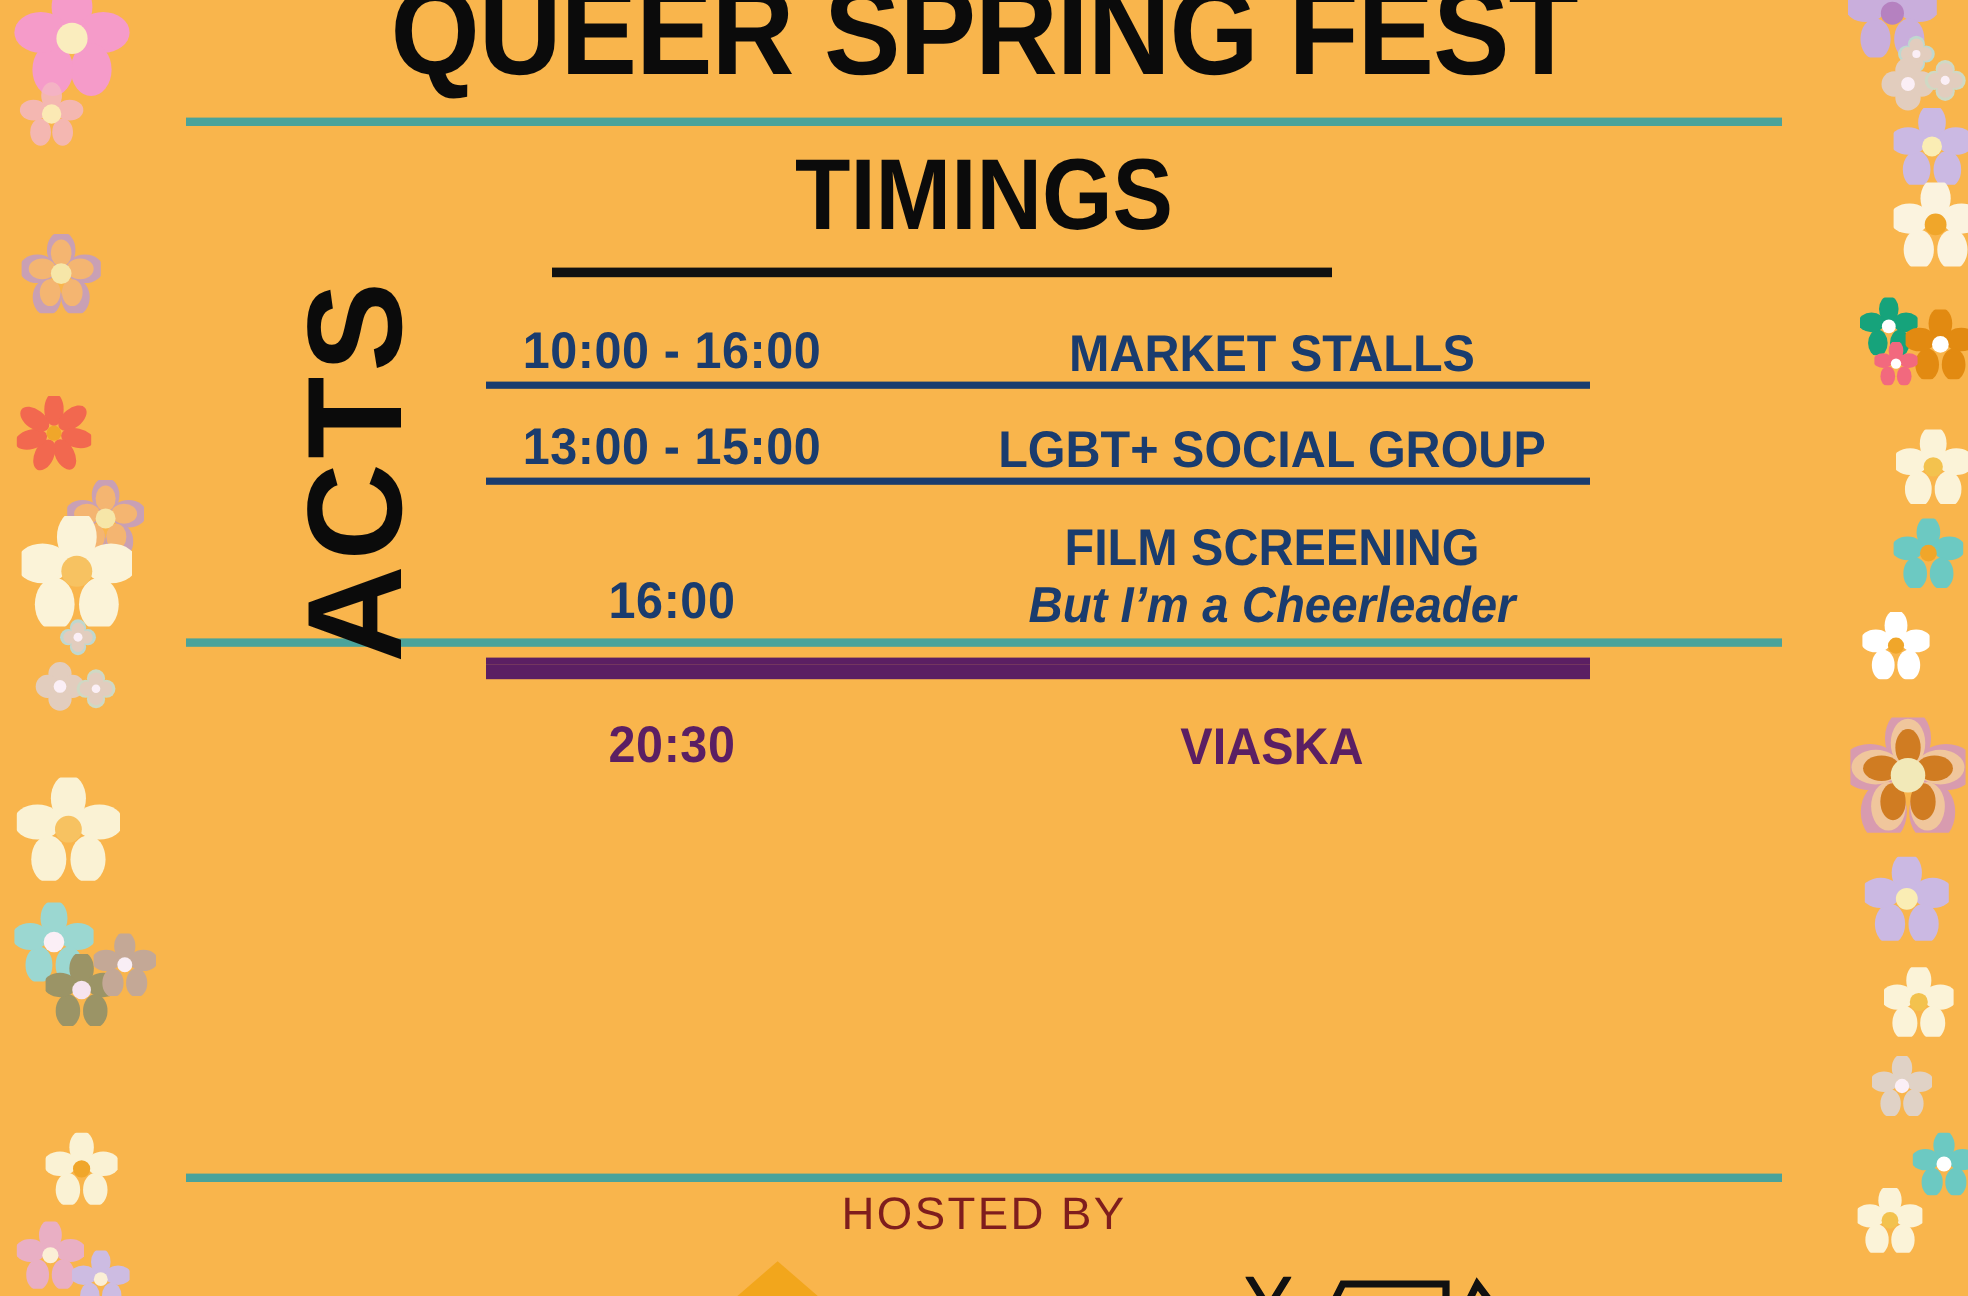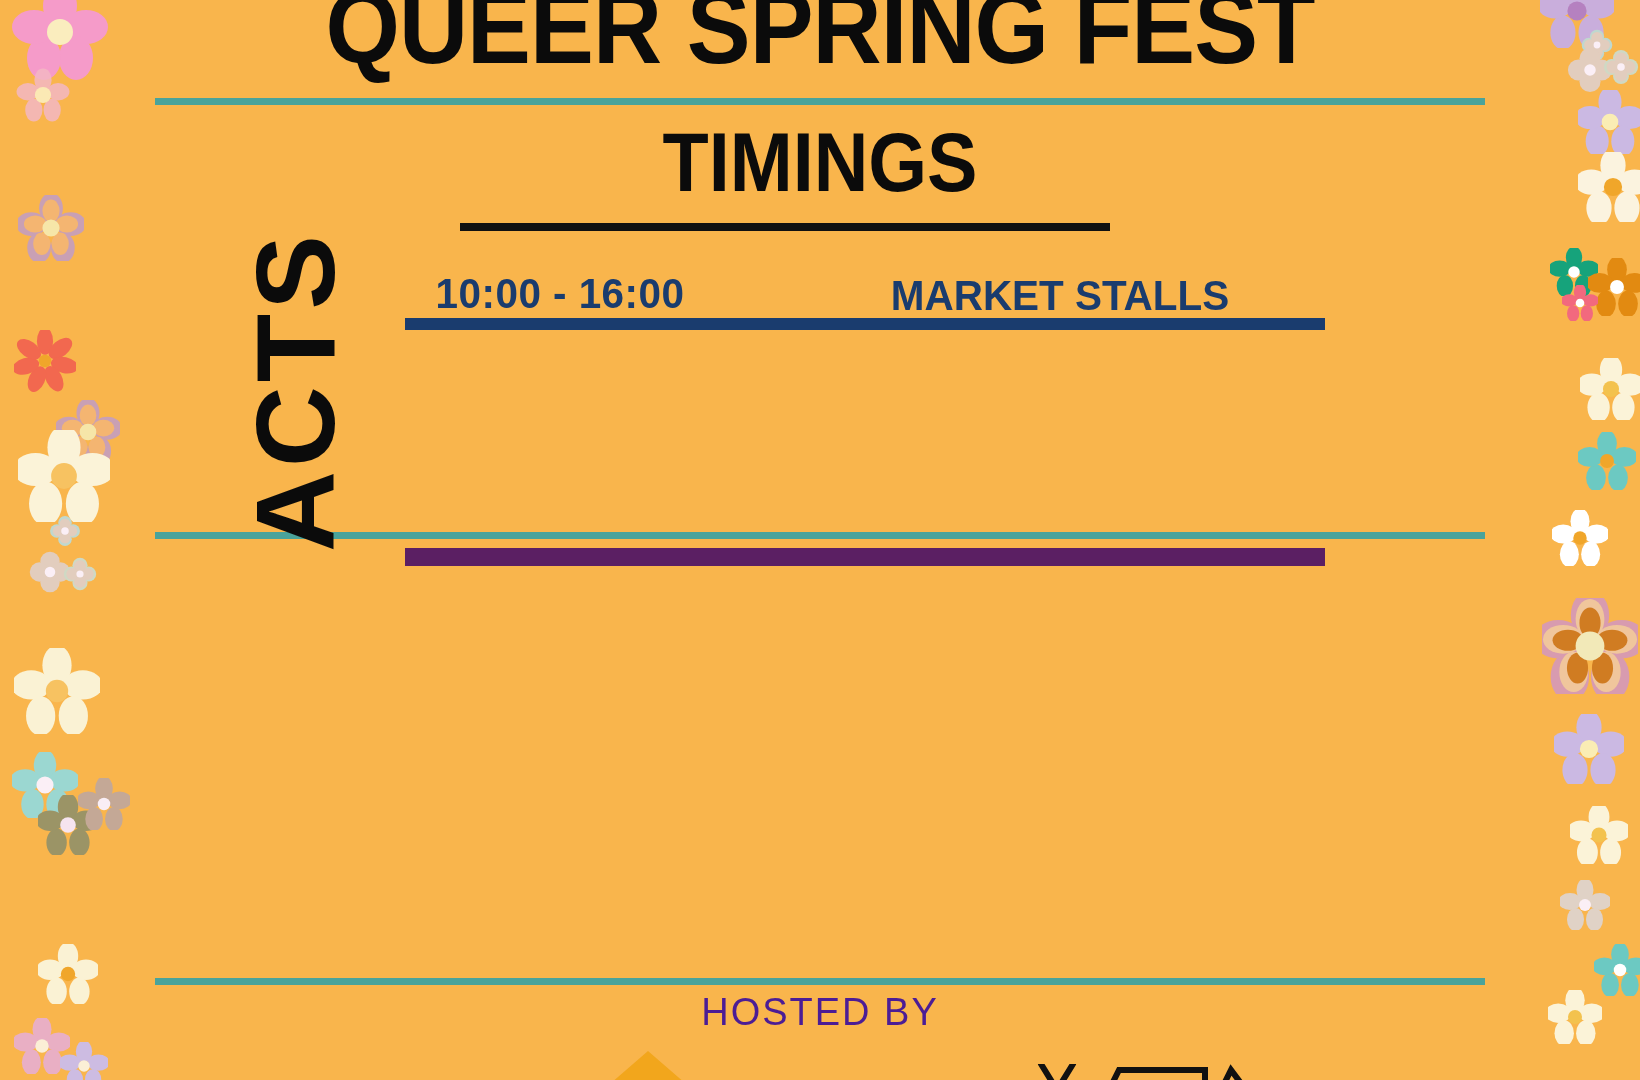--- a/index.html
+++ b/index.html
@@ -140,21 +140,21 @@
   }
 
   
   .hosted-by {
     position:absolute;
     top:975px; left:0; width:1330px;
     text-align:center;
     font-size:38px;
     font-weight:400;
     letter-spacing:2px;
-    color:#4c1d95;
+    color:#7f1d1d;
     font-family:"Liberation Sans Narrow","Liberation Sans",sans-serif;
   }
 
   .logo-chevron {
     position:absolute;
     left:403px; top:1035px;
     width:0; height:0;
     border-left:90px solid transparent;
     border-right:90px solid transparent;
     border-bottom:78px solid #F2A61C;
@@ -710,34 +710,49 @@
     <div class="title-underline"></div>
 
     <div class="sched">
 
       <div class="row navy">
         <div class="time">10:00 - 16:00</div>
         <div class="event">MARKET STALLS</div>
       </div>
       <div class="divider navy" style="background:#1A3C6E;"></div>
 
+      <div class="row navy">
+        <div class="time">13:00 - 15:00</div>
+        <div class="event">LGBT+ SOCIAL GROUP</div>
+      </div>
       <div class="divider navy" style="background:#1A3C6E;"></div>
 
+      <div class="row navy" style="min-height:122px;">
+        <div class="time">16:00</div>
+        <div class="event">
+          <span>FILM SCREENING</span>
+          <span class="sub">But I’m a Cheerleader</span>
+        </div>
+      </div>
     </div>
 
     <div class="rule-teal mid"></div>
 
     <div class="sched" style="top:532px;">
 
       <div class="divider" style="background:#5B1F63;"></div>
 
       <div class="divider" style="background:#5B1F63;"></div>
 
       <div class="divider" style="background:#5B1F63;"></div>
 
+      <div class="row purple" style="min-height:80px;">
+        <div class="time">20:30</div>
+        <div class="event">VIASKA</div>
+      </div>
     </div>
 
     <div class="acts-label">ACTS</div>
 
     <div class="rule-teal bottom"></div>
 
     <div class="hosted-by">HOSTED BY</div>
 
     <div class="logo-chevron"></div>
 

